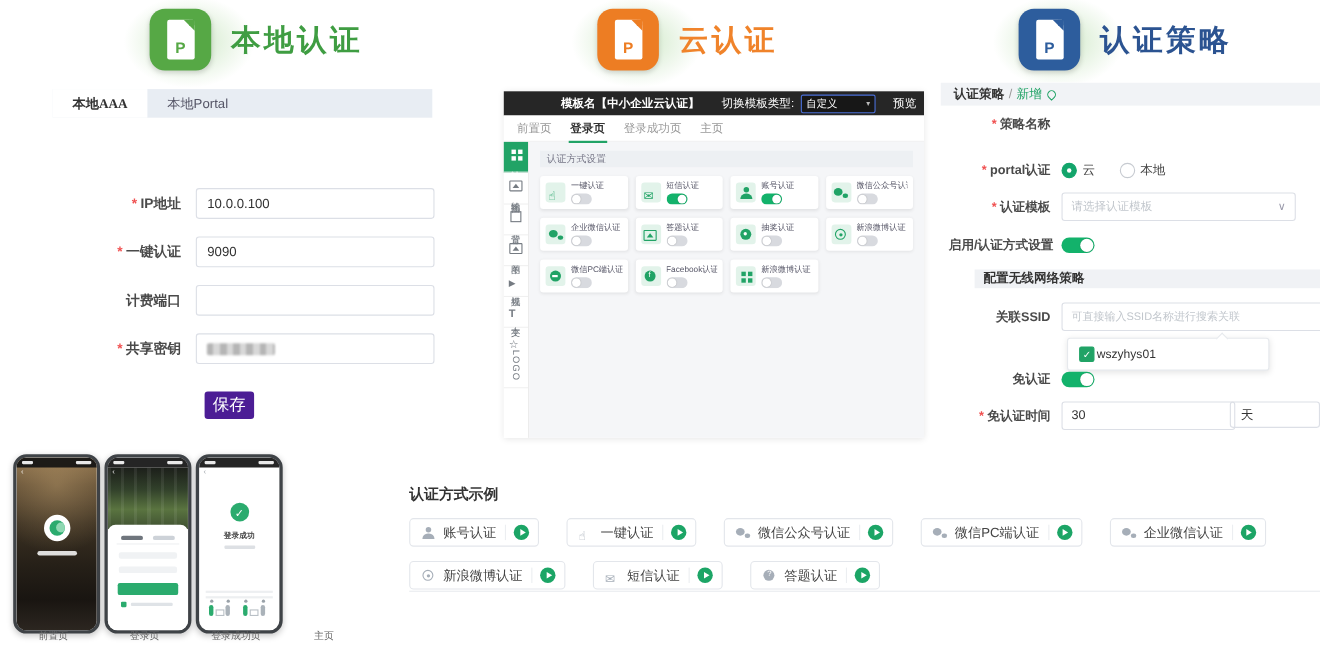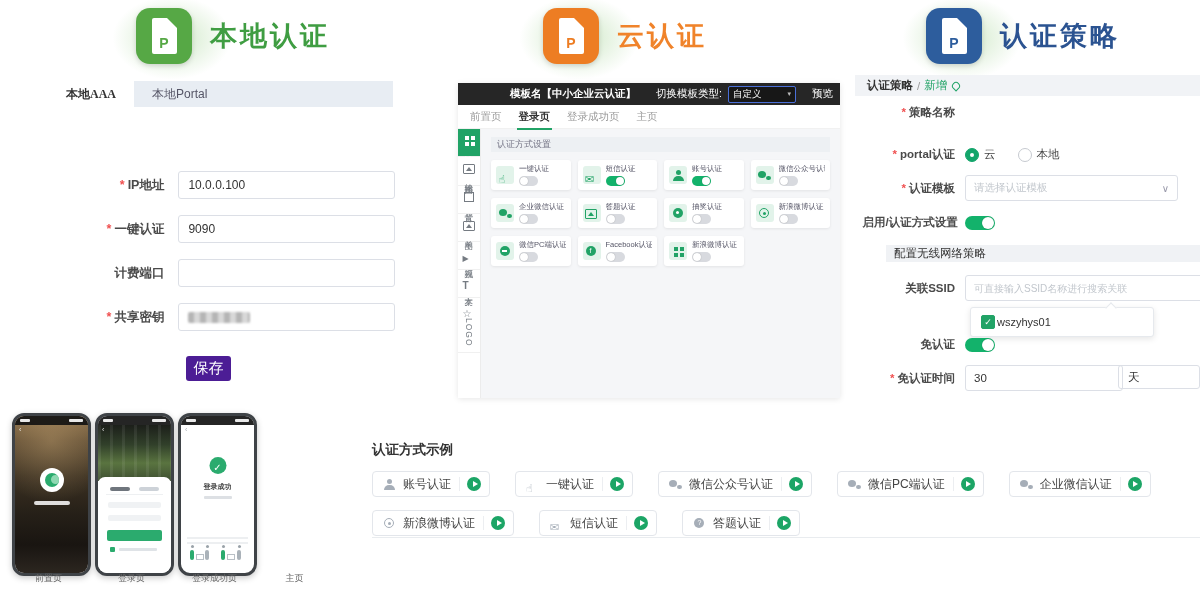--- a/index.html
+++ b/index.html
@@ -93,21 +93,21 @@
   .pinput.short{width:140px;}
   .pselect{width:195px;height:24px;border:1px solid #dcdfe6;border-radius:3px;display:flex;align-items:center;
         justify-content:space-between;padding:0 8px;cursor:pointer;background:#fff;}
   .ph{color:#c2c7cd;font-size:10.5px;}
   .chev{color:#99a;font-size:10px;}
   .radio-opt{display:flex;align-items:center;gap:5px;font-size:11.5px;color:#444;cursor:pointer;}
   .radio{width:12px;height:12px;border-radius:50%;border:1px solid #c6cad0;background:#fff;position:relative;display:inline-block;}
   .radio.checked{background:#13a56b;border-color:#13a56b;}
   .radio.checked::after{content:"";position:absolute;left:4px;top:4px;width:4px;height:4px;border-radius:50%;background:#fff;}
   .psec{position:absolute;left:31px;width:314px;height:17px;line-height:17px;background:#f0f2f5;
-        font-size:11.5px;font-weight:normal;color:#333;padding-left:8px;box-sizing:border-box;}
+        font-size:11.5px;font-weight:bold;color:#333;padding-left:8px;box-sizing:border-box;}
   .pdrop{position:absolute;left:115px;width:172px;height:28px;background:#fff;border:1px solid #e6e9ed;border-radius:3px;
         box-shadow:0 2px 6px rgba(0,0,0,.10);display:flex;align-items:center;gap:2px;padding-left:10px;}
   .notch{position:absolute;top:-4.5px;left:136px;width:7px;height:7px;background:#fff;
         border-left:1px solid #e6e9ed;border-top:1px solid #e6e9ed;transform:rotate(45deg);}
   .cbx{width:12px;height:12px;border-radius:2px;border:1px solid #c6cad0;background:#fff;display:inline-block;
         font-size:9px;line-height:12px;text-align:center;color:#fff;cursor:pointer;}
   .cbx.checked{background:#21a366;border-color:#21a366;}
   .cbx.checked::before{content:"✓";}
   .ssid-name{font-size:11px;color:#333;}
   .punit{position:absolute;left:263px;width:82px;height:24px;border:1px solid #dcdfe6;border-radius:3px;

